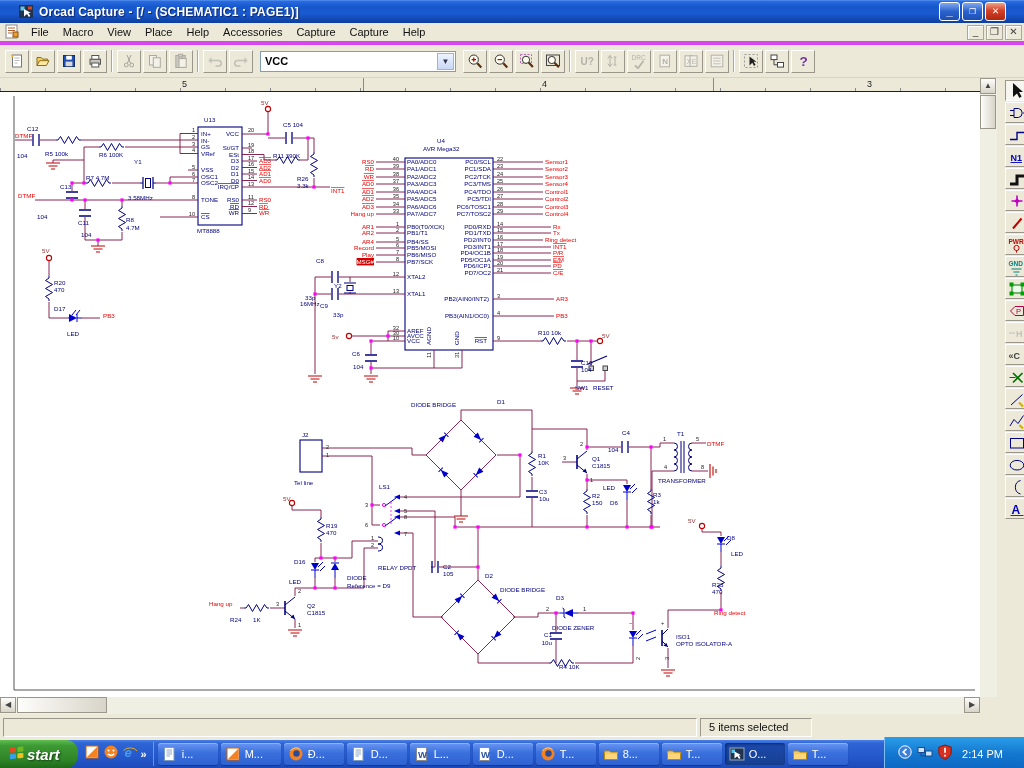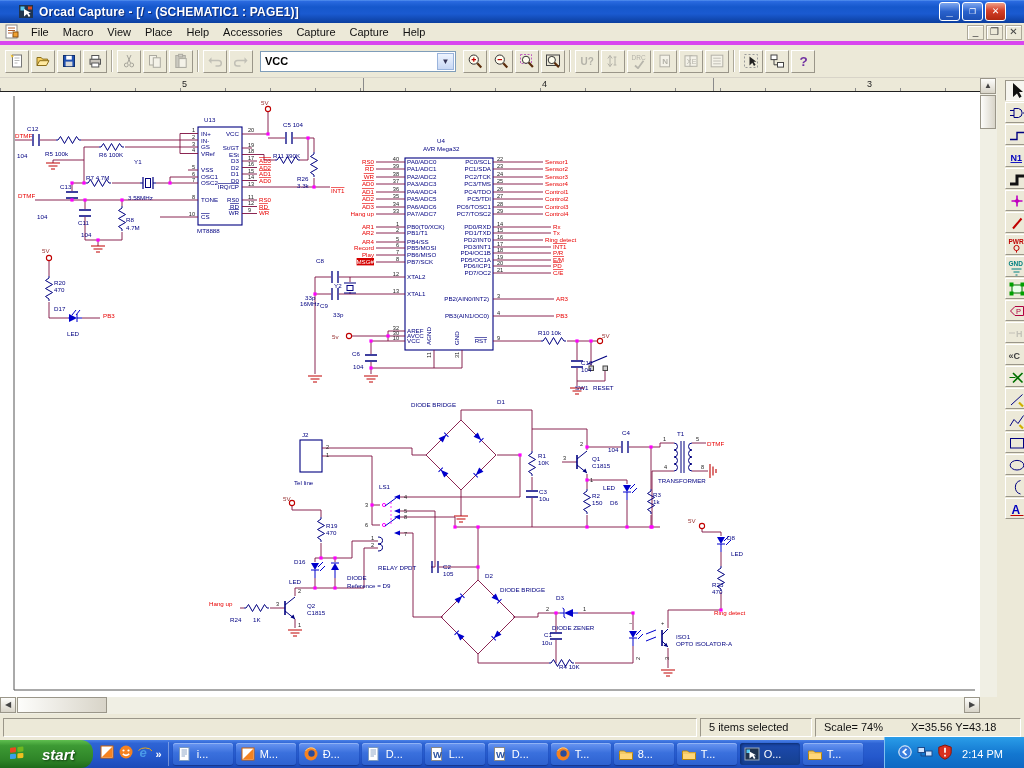--- a/index.html
+++ b/index.html
@@ -44,21 +44,21 @@
   
   .palette{position:absolute;left:997px;top:78px;width:27px;height:636px;background:#ece9d8;padding-top:2px}
   .ptool{width:24px;height:21px;margin:0 0 1px 8px;background:#ece9d8;border:1px solid;border-color:#fff #9a9689 #9a9689 #fff;display:flex;align-items:center;justify-content:center}
   .ptool.active{border-color:#9a9689 #fff #fff #9a9689;background:#f6f5ef}
   .ptool.disabled svg{opacity:.4;filter:grayscale(1)}
   
   .statusbar{position:absolute;left:0;right:0;top:714px;height:26px;background:#ece9d8;display:flex;align-items:center;padding:2px 3px;gap:3px}
   .spanel{height:19px;border:1px solid;border-color:#9a9689 #fff #fff #9a9689;font-size:11px;color:#111;display:flex;align-items:center;padding:0 8px;background:#ece9d8}
   
   .taskbar{position:absolute;left:0;right:0;top:740px;height:28px;background:linear-gradient(180deg,#4a81e8 0%,#2e64d4 12%,#2458cc 60%,#1c4ab8 100%);display:flex;align-items:center}
-  .startbtn{height:28px;padding:0 18px 0 8px;display:flex;align-items:center;gap:16px;color:#fff;font-style:italic;font-weight:bold;font-size:15px;
+  .startbtn{height:28px;padding:0 18px 0 8px;display:flex;align-items:center;gap:1px;color:#fff;font-style:italic;font-weight:bold;font-size:15px;
     background:linear-gradient(180deg,#5fbf4f 0%,#3d9a34 20%,#2f8528 70%,#1e6a1a 100%);border-radius:0 12px 12px 0;text-shadow:1px 1px 2px #123f10}
   .ql{display:flex;align-items:center;gap:3px;padding:0 6px;border-right:1px solid rgba(255,255,255,.35);height:24px}
   .ql .chev{color:#fff;font-size:11px;font-weight:bold}
   .tasks{display:flex;align-items:center;gap:3px;padding:0 4px;flex:1}
   .task{width:60px;height:22px;border-radius:3px;display:flex;align-items:center;gap:4px;padding:0 4px;color:#fff;font-size:11px;
     background:linear-gradient(180deg,#6a96f2,#3a70dd 45%,#2e62d0);box-shadow:inset 0 1px 0 #8fb2f5, 0 1px 1px #16378c}
   .task.active{background:linear-gradient(180deg,#1c4ab0,#16408f);box-shadow:inset 1px 1px 3px #0c2a66}
   .task span{overflow:hidden;white-space:nowrap}
   .tray{height:34px;display:flex;align-items:center;gap:5px;padding:0 21px 0 12px;background:linear-gradient(180deg,#2a9de8 0%,#1377d0 50%,#0d65c0 100%);border-left:1px solid #7fc0f0;color:#fff}
   .tray .clock{font-size:11px;margin-left:4px}
@@ -923,24 +923,20 @@
       <svg width="22" height="20" viewBox="0 0 22 20">
         <text x="5.5" y="14.5" font-size="12" fill="#0000c0" font-weight="bold">A</text>
         <path d="M4.5 16.5 h13" stroke="#c00000"></path>
       </svg>
     </div>
   </div>
 
 <div class="statusbar">
   <div class="spanel" style="width:694px"></div>
   <div class="spanel" style="width:112px">5 items selected</div>
-  <div class="spanel" style="flex:1;gap:28px">
-    <span>Scale= 74%</span>
-    <span>X=35.56  Y=43.18</span>
-  </div>
 </div>
 
 <div class="taskbar">
   <div class="startbtn">
     <svg width="18" height="18" viewBox="0 0 18 18">
       <g transform="skewY(-6)">
           <rect x="2" y="3" width="6" height="5" fill="#e84820" rx="1"></rect>
           <rect x="9.4" y="3" width="6" height="5" fill="#70b820" rx="1"></rect>
           <rect x="2" y="9.4" width="6" height="5" fill="#38a0e8" rx="1"></rect>
           <rect x="9.4" y="9.4" width="6" height="5" fill="#f0c020" rx="1"></rect>

